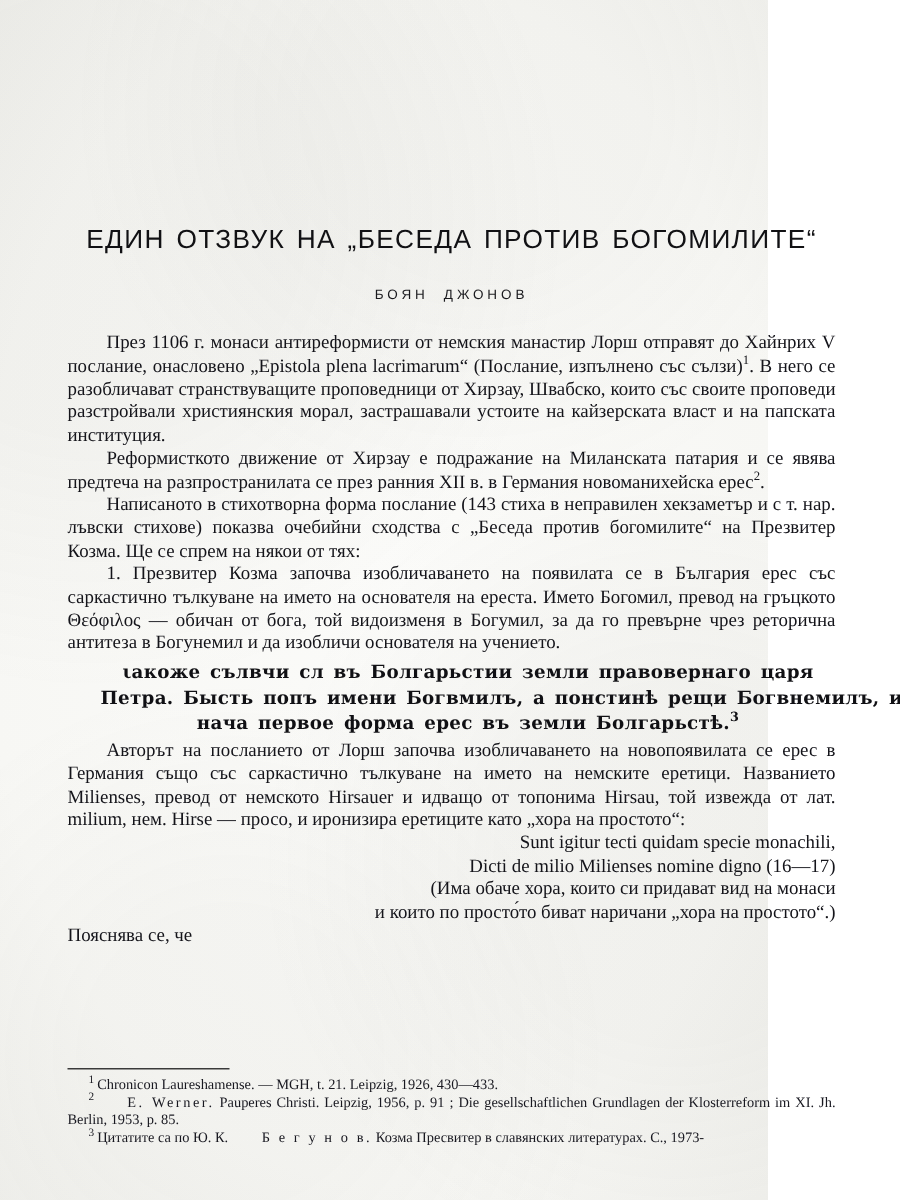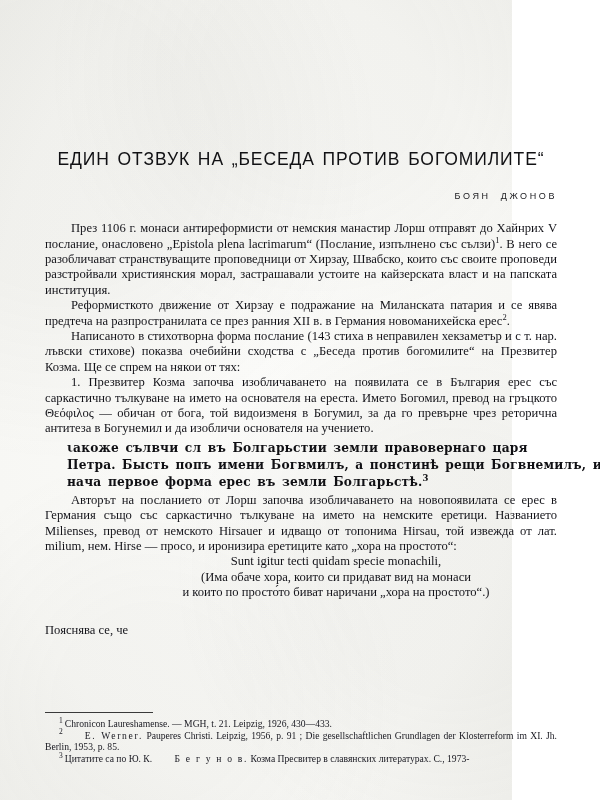--- a/index.html
+++ b/index.html
@@ -66,40 +66,39 @@
     margin: 0;
     word-spacing: 2px;
   }
   .doc-author {
     font-family: "Liberation Sans", "DejaVu Sans", sans-serif;
     font-size: 9px;
     letter-spacing: 2.6px;
     word-spacing: 5px;
     color: #1a1a1e;
     margin-top: 20px;
-    text-align: right;
+    text-align: center;
   }
 
   
   .body-text {
     margin-top: 20px;
     font-size: 12.6px;
     line-height: 15.4px;
     text-align: justify;
     text-justify: inter-word;
     color: #14141a;
     -webkit-font-smoothing: none;
   }
   .body-text p {
     margin: 0;
     text-indent: 26px;
   }
   .body-text p.noindent {
     text-indent: 0;
-    margin-top: 22px;
   }
 
   sup.fn {
     font-size: 8.5px;
     vertical-align: super;
     line-height: 0;
   }
 
   
   .ocs-quote {
@@ -110,30 +109,31 @@
     line-height: 17px;
     font-weight: 700;
     letter-spacing: 0.2px;
     word-spacing: 2px;
     color: #101014;
     text-align: left;
   }
   .ocs-quote .ln {
     display: block;
     white-space: nowrap;
+    text-align: center;
   }
 
   
   .verse {
     margin: 0;
     padding-left: 44px;
     font-size: 12.6px;
     line-height: 15.4px;
     color: #14141a;
-    text-align: center;
+    text-align: right;
   }
 
   
   .footnotes {
     position: absolute;
     left: 0;
     top: 712px;
     width: 512px;
     font-family: Liberation Serif, serif;
   }
@@ -212,20 +212,21 @@
 
       <div class="ocs-quote">
         <span class="ln">ιакоже сълвчи сл въ Болгарьстии земли правовернаго царя</span>
         <span class="ln">Петра. Бысть попъ имени Богвмилъ, а понстинѣ рещи Богвнемилъ, иже</span>
         <span class="ln"><span>нача первое форма ерес въ земли Болгарьстѣ.</span><sup class="fn">3</sup></span>
       </div>
 
       <p>Авторът на посланието от Лорш започва изобличаването на новопоявилата се ерес в Германия също със саркастично тълкуване на името на немските еретици. Названието Milienses, превод от немското Hirsauer и идващо от топонима Hirsau, той извежда от лат. milium, нем. Hirse — просо, и иронизира еретиците като „хора на простото“:</p>
 
       <p class="verse">Sunt igitur tecti quidam specie monachili,</p>
+      <p class="verse">Dicti de milio Milienses nomine digno (16—17)</p>
       <p class="verse">(Има обаче хора, които си придават вид на монаси</p>
       <p class="verse">и които по просто́то биват наричани „хора на простото“.)</p>
 
       <p class="noindent">Пояснява се, че</p>
 
     </div>
 
     <div class="footnotes">
       <div class="fn-rule"></div>
       <div class="fn-list">

